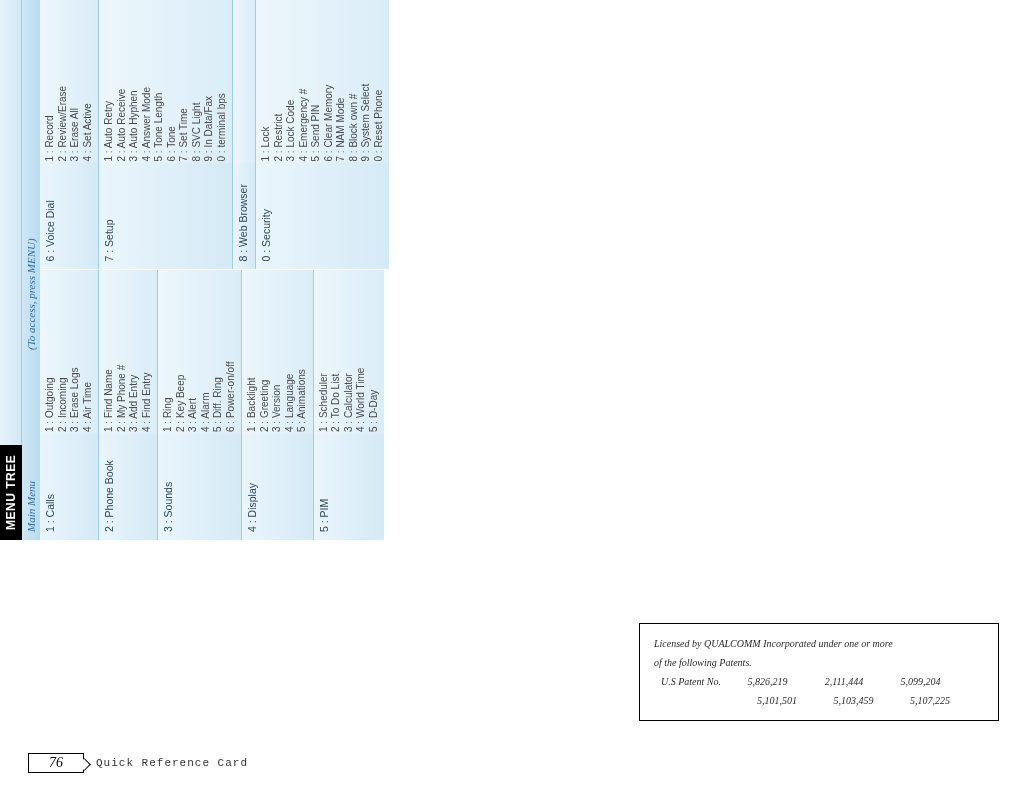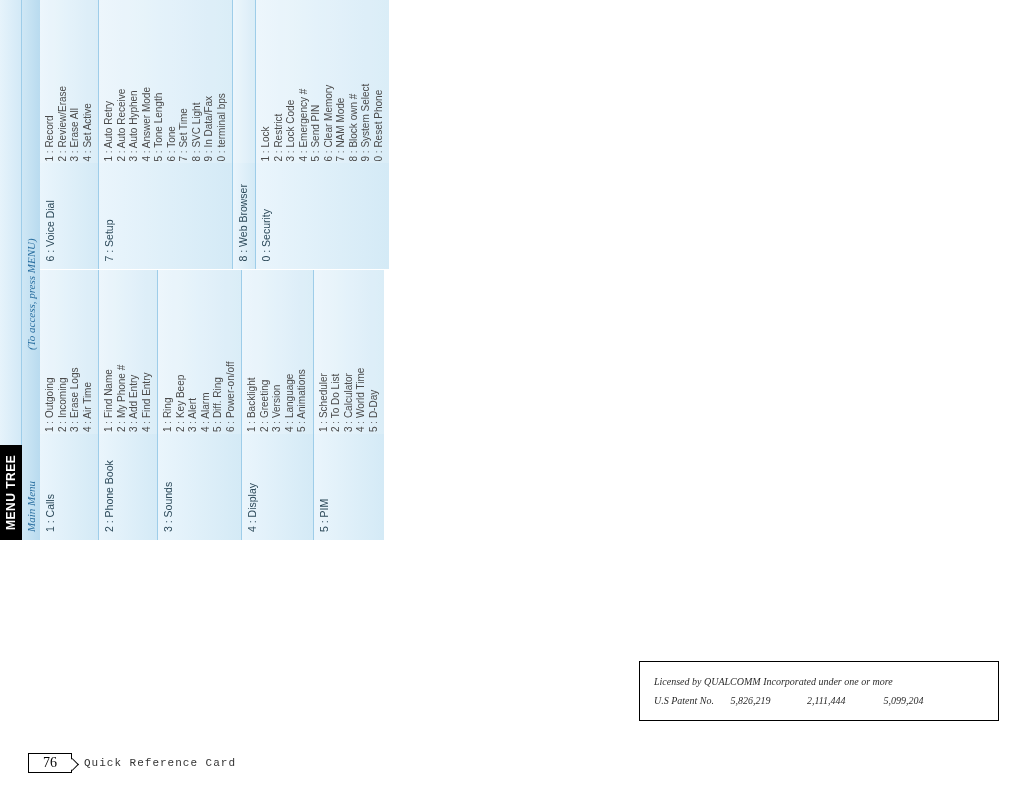--- a/index.html
+++ b/index.html
@@ -122,34 +122,36 @@
     box-sizing: border-box;
     color: #2b2b2b;
   }
   .patent-box .indent {
     padding-left: 86px;
     display: block;
   }
   .patent-box .nums span {
     display: inline-block;
     min-width: 74px;
+    text-align: center;
   }
 
   
   .footer {
     position: absolute;
     left: 28px;
     bottom: 18px;
     display: flex;
     align-items: center;
     gap: 12px;
   }
   .page-badge {
     border: 1px solid #000;
-    padding: 1px 14px;
+    padding: 1px 20px;
+    font-style: italic;
     font-family: "Times New Roman", serif;
     font-size: 14px;
     position: relative;
     background: #fff;
   }
   .page-badge::after {
     content: "";
     position: absolute;
     right: -6px;
     top: 35%;
@@ -291,24 +293,30 @@
             <div class="item">0 : Reset Phone</div>
           </div>
         </div>
       </div>
   </div>
 
 </div>
 
 <div class="patent-box">
   <div>Licensed by QUALCOMM Incorporated under one or more</div>
+  <div>of the following Patents.</div>
   <div class="nums">
     <span>U.S Patent No.</span>
     <span>5,826,219</span>
     <span>2,111,444</span>
     <span>5,099,204</span>
   </div>
+  <div class="nums indent">
+    <span>5,101,501</span>
+    <span>5,103,459</span>
+    <span>5,107,225</span>
+  </div>
 </div>
 
 <div class="footer">
   <div class="page-badge">76</div>
   <div class="footer-text">Quick Reference Card</div>
 </div>
 
 </body></html>

